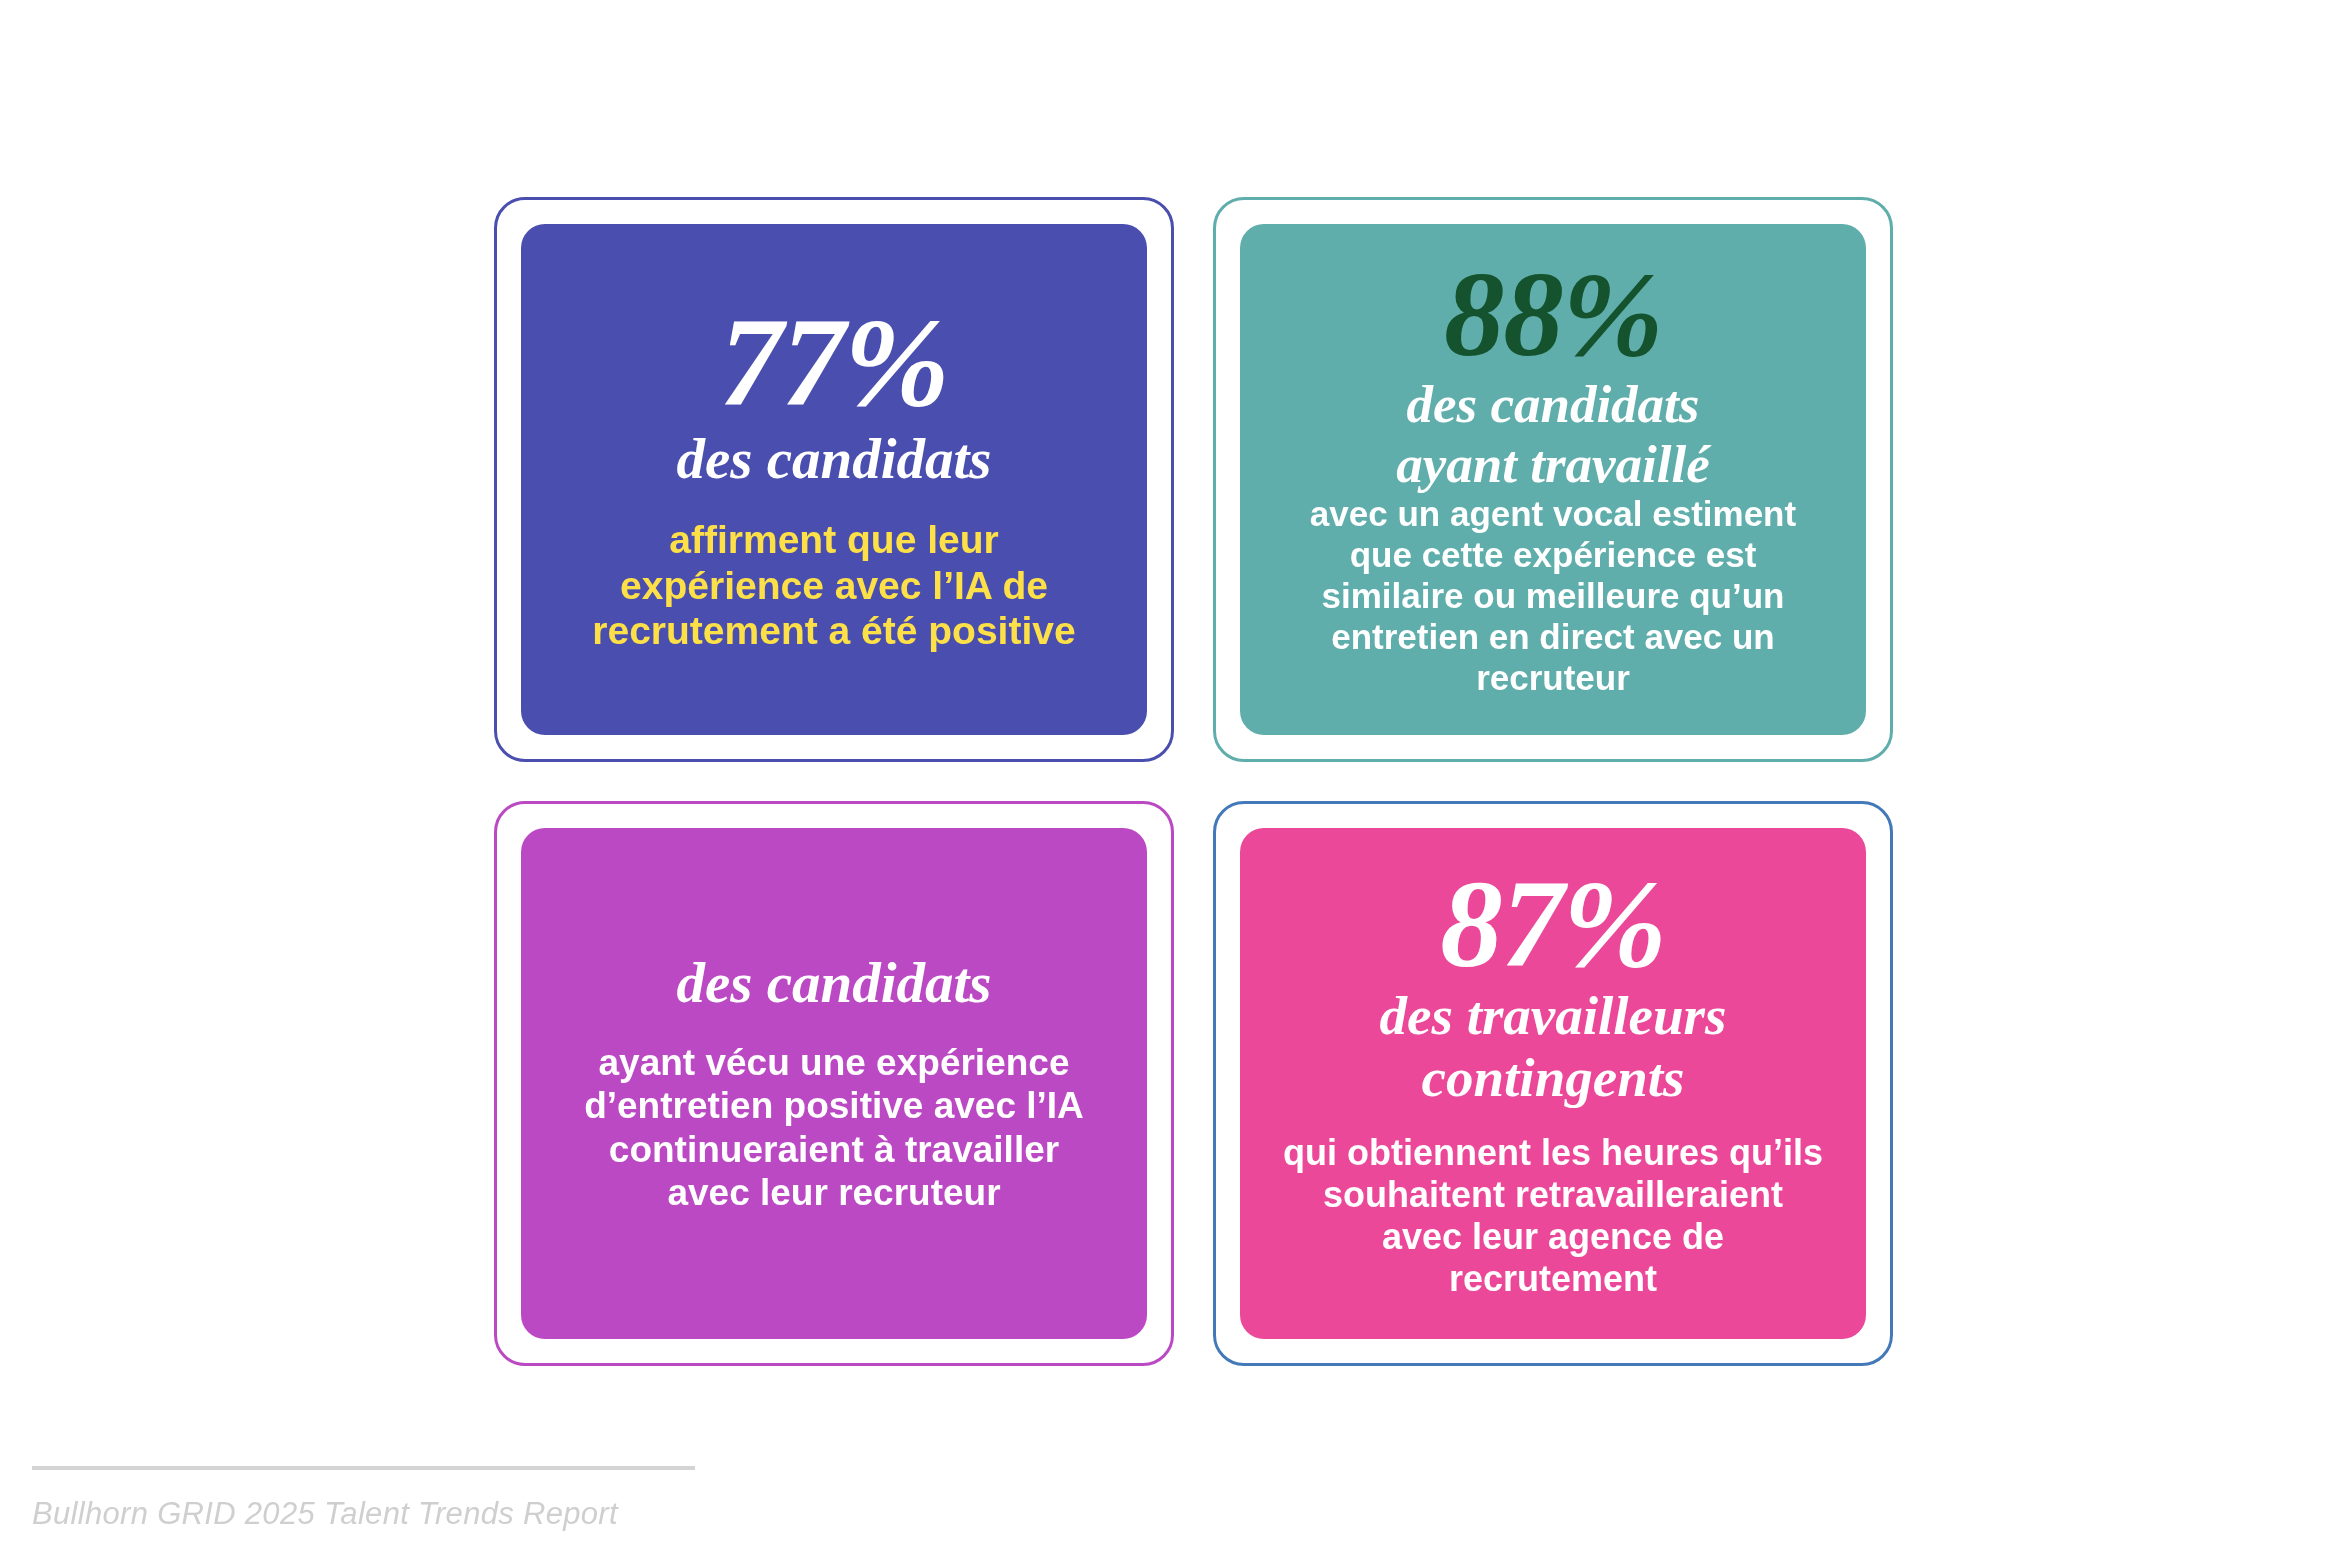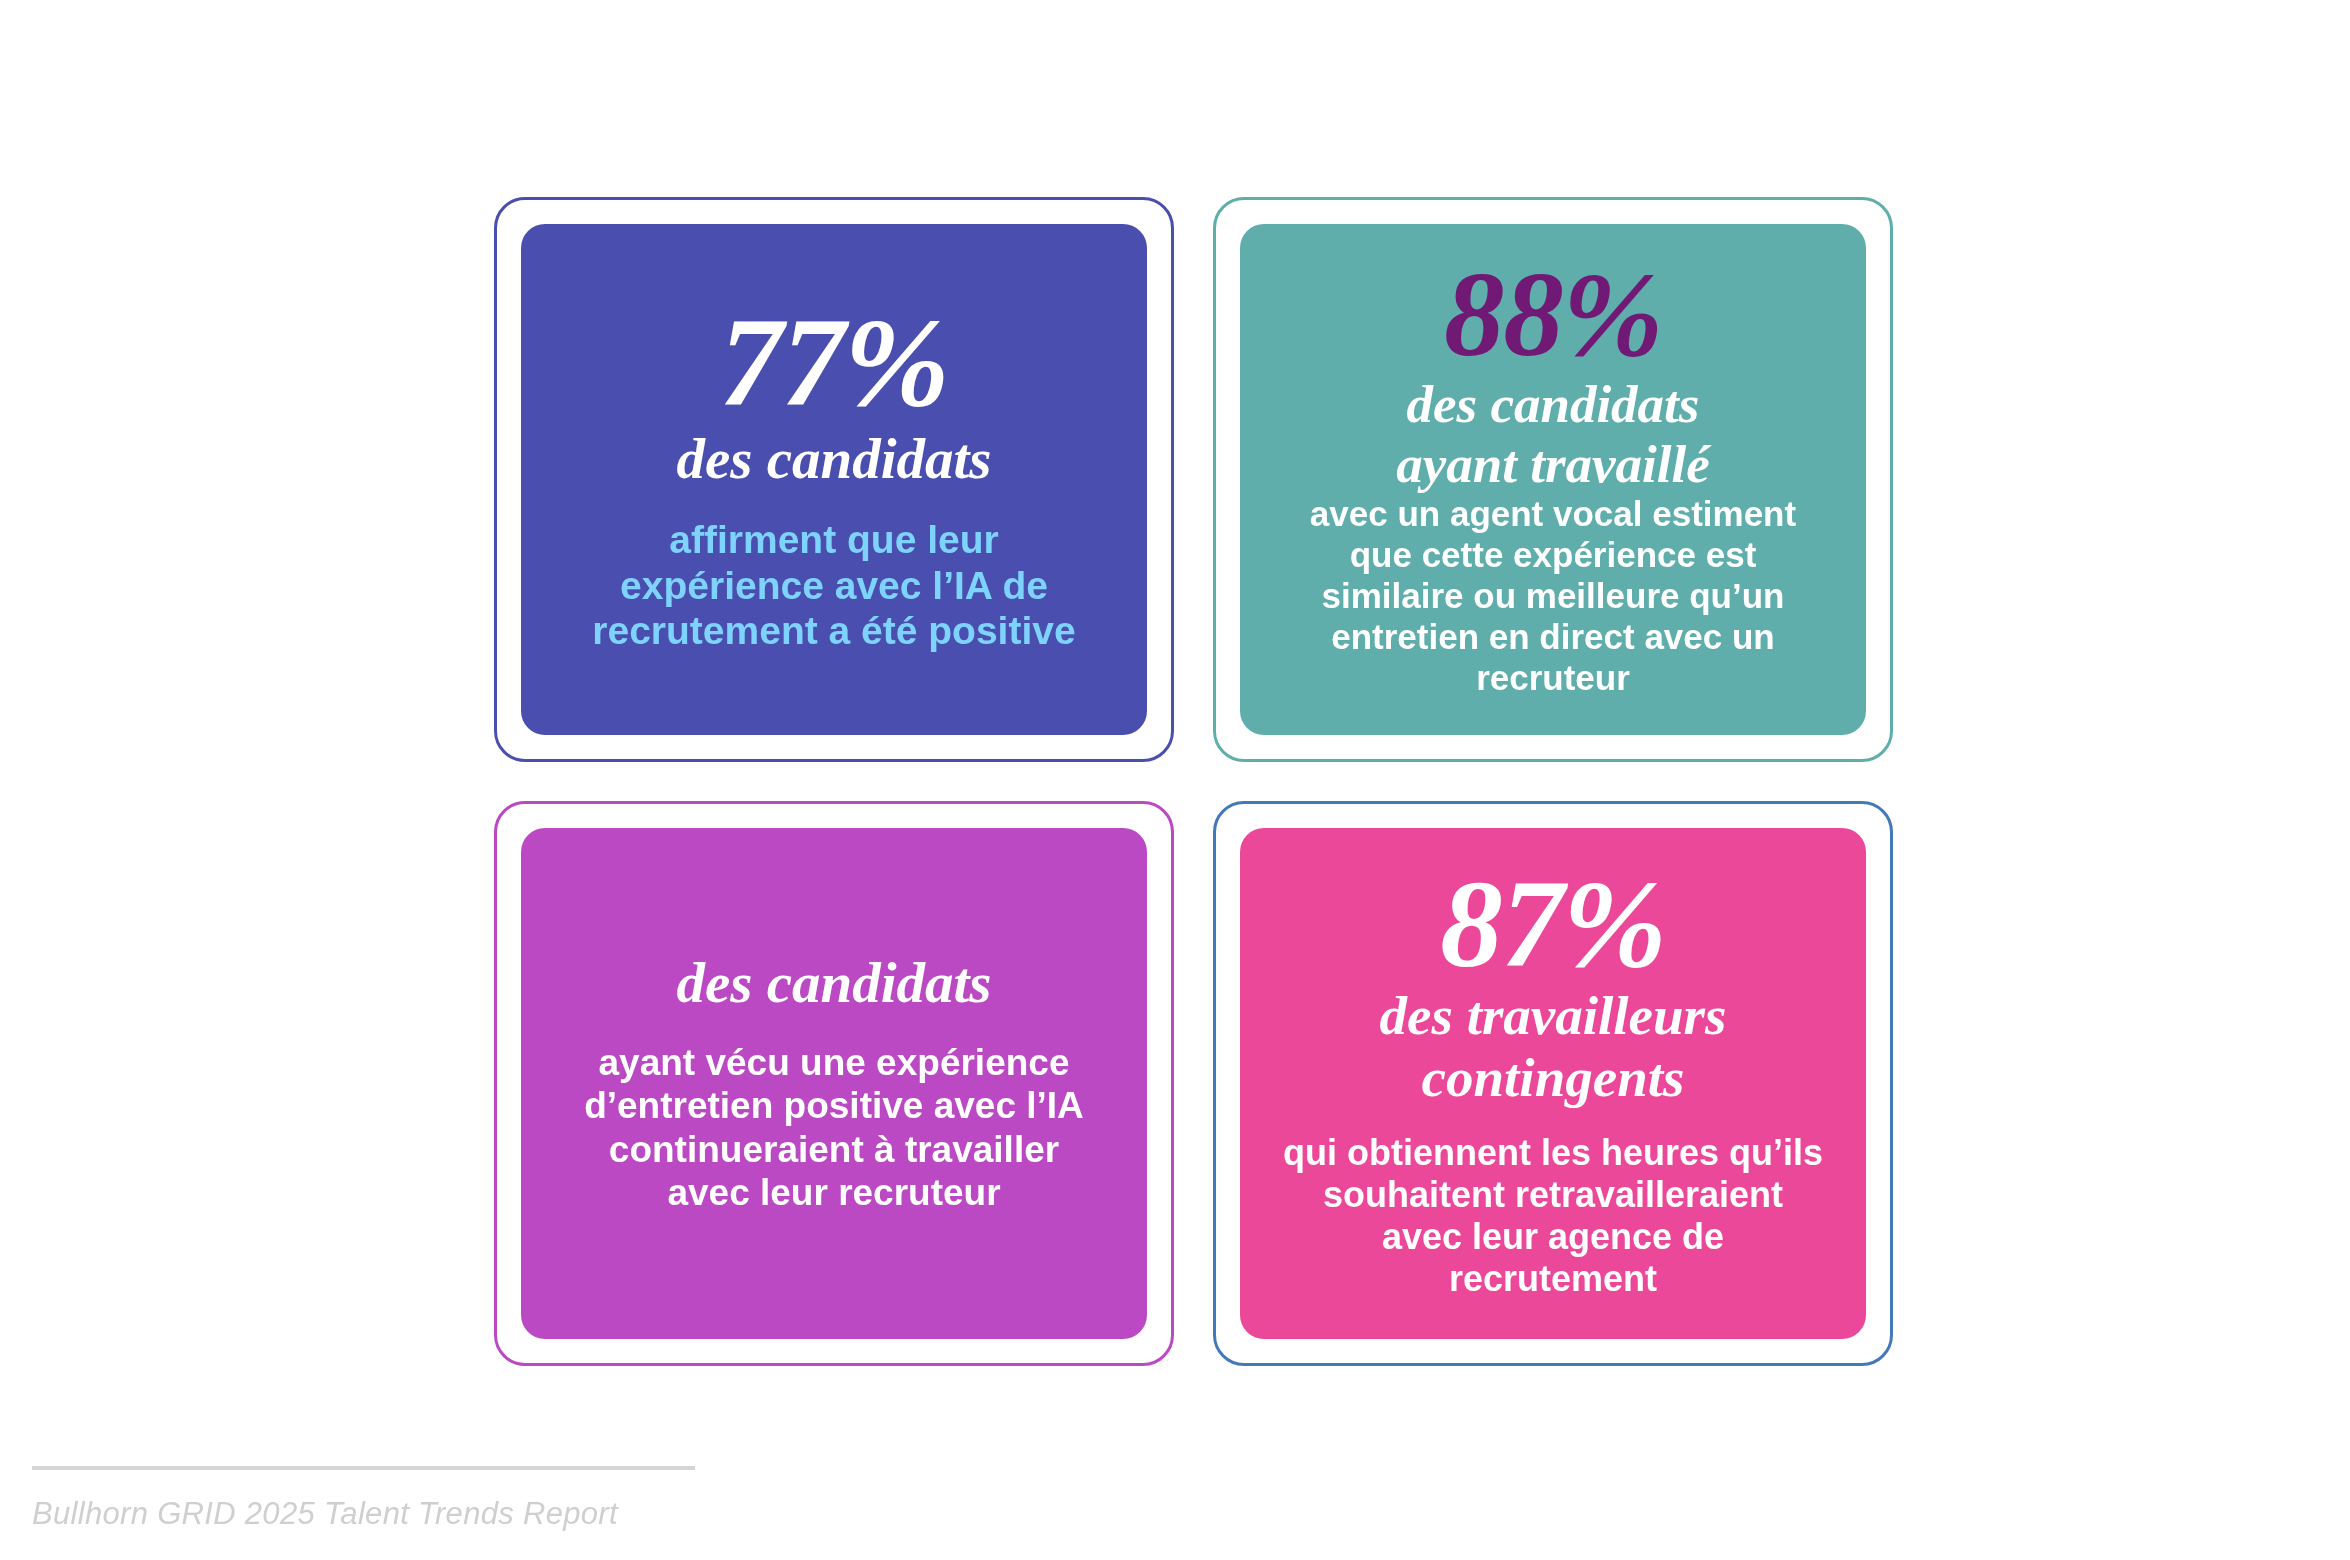--- a/index.html
+++ b/index.html
@@ -125,27 +125,27 @@
 </style>
 </head>
 <body>
 
 <div class="stat-grid">
 
   <div class="stat-card card-77" style="border-color: rgb(74, 79, 175);">
     <div class="card-inner" style="background: rgb(74, 79, 175);">
       <div class="stat-value" style="color: rgb(255, 255, 255);">77%</div>
       <div class="stat-label" style="color: rgb(255, 255, 255);">des candidats</div>
-      <div class="stat-desc" style="color: #7dd3fc;">affirment que leur expérience avec l’IA de recrutement a été positive</div>
+      <div class="stat-desc" style="color: #fde047;">affirment que leur expérience avec l’IA de recrutement a été positive</div>
     </div>
   </div>
 
   <div class="stat-card card-88" style="border-color: rgb(95, 174, 172);">
     <div class="card-inner" style="background: rgb(95, 174, 172);">
-      <div class="stat-value" style="color: #701a75;">88%</div>
+      <div class="stat-value" style="color: #14532d;">88%</div>
       <div class="stat-label" style="color: rgb(255, 255, 255);">des candidats</div>
       <div class="stat-label" style="color: rgb(255, 255, 255);">ayant travaillé</div>
       <div class="stat-desc" style="color: rgb(255, 255, 255);">avec un agent vocal estiment que cette expérience est similaire ou meilleure qu’un entretien en direct avec un recruteur</div>
     </div>
   </div>
 
   <div class="stat-card card-93" style="border-color: rgb(187, 73, 196);">
     <div class="card-inner" style="background: rgb(187, 73, 196);">
       <div class="stat-label" style="color: rgb(255, 255, 255);">des candidats</div>
       <div class="stat-desc" style="color: #ffffff;">ayant vécu une expérience d’entretien positive avec l’IA continueraient à travailler avec leur recruteur</div>

